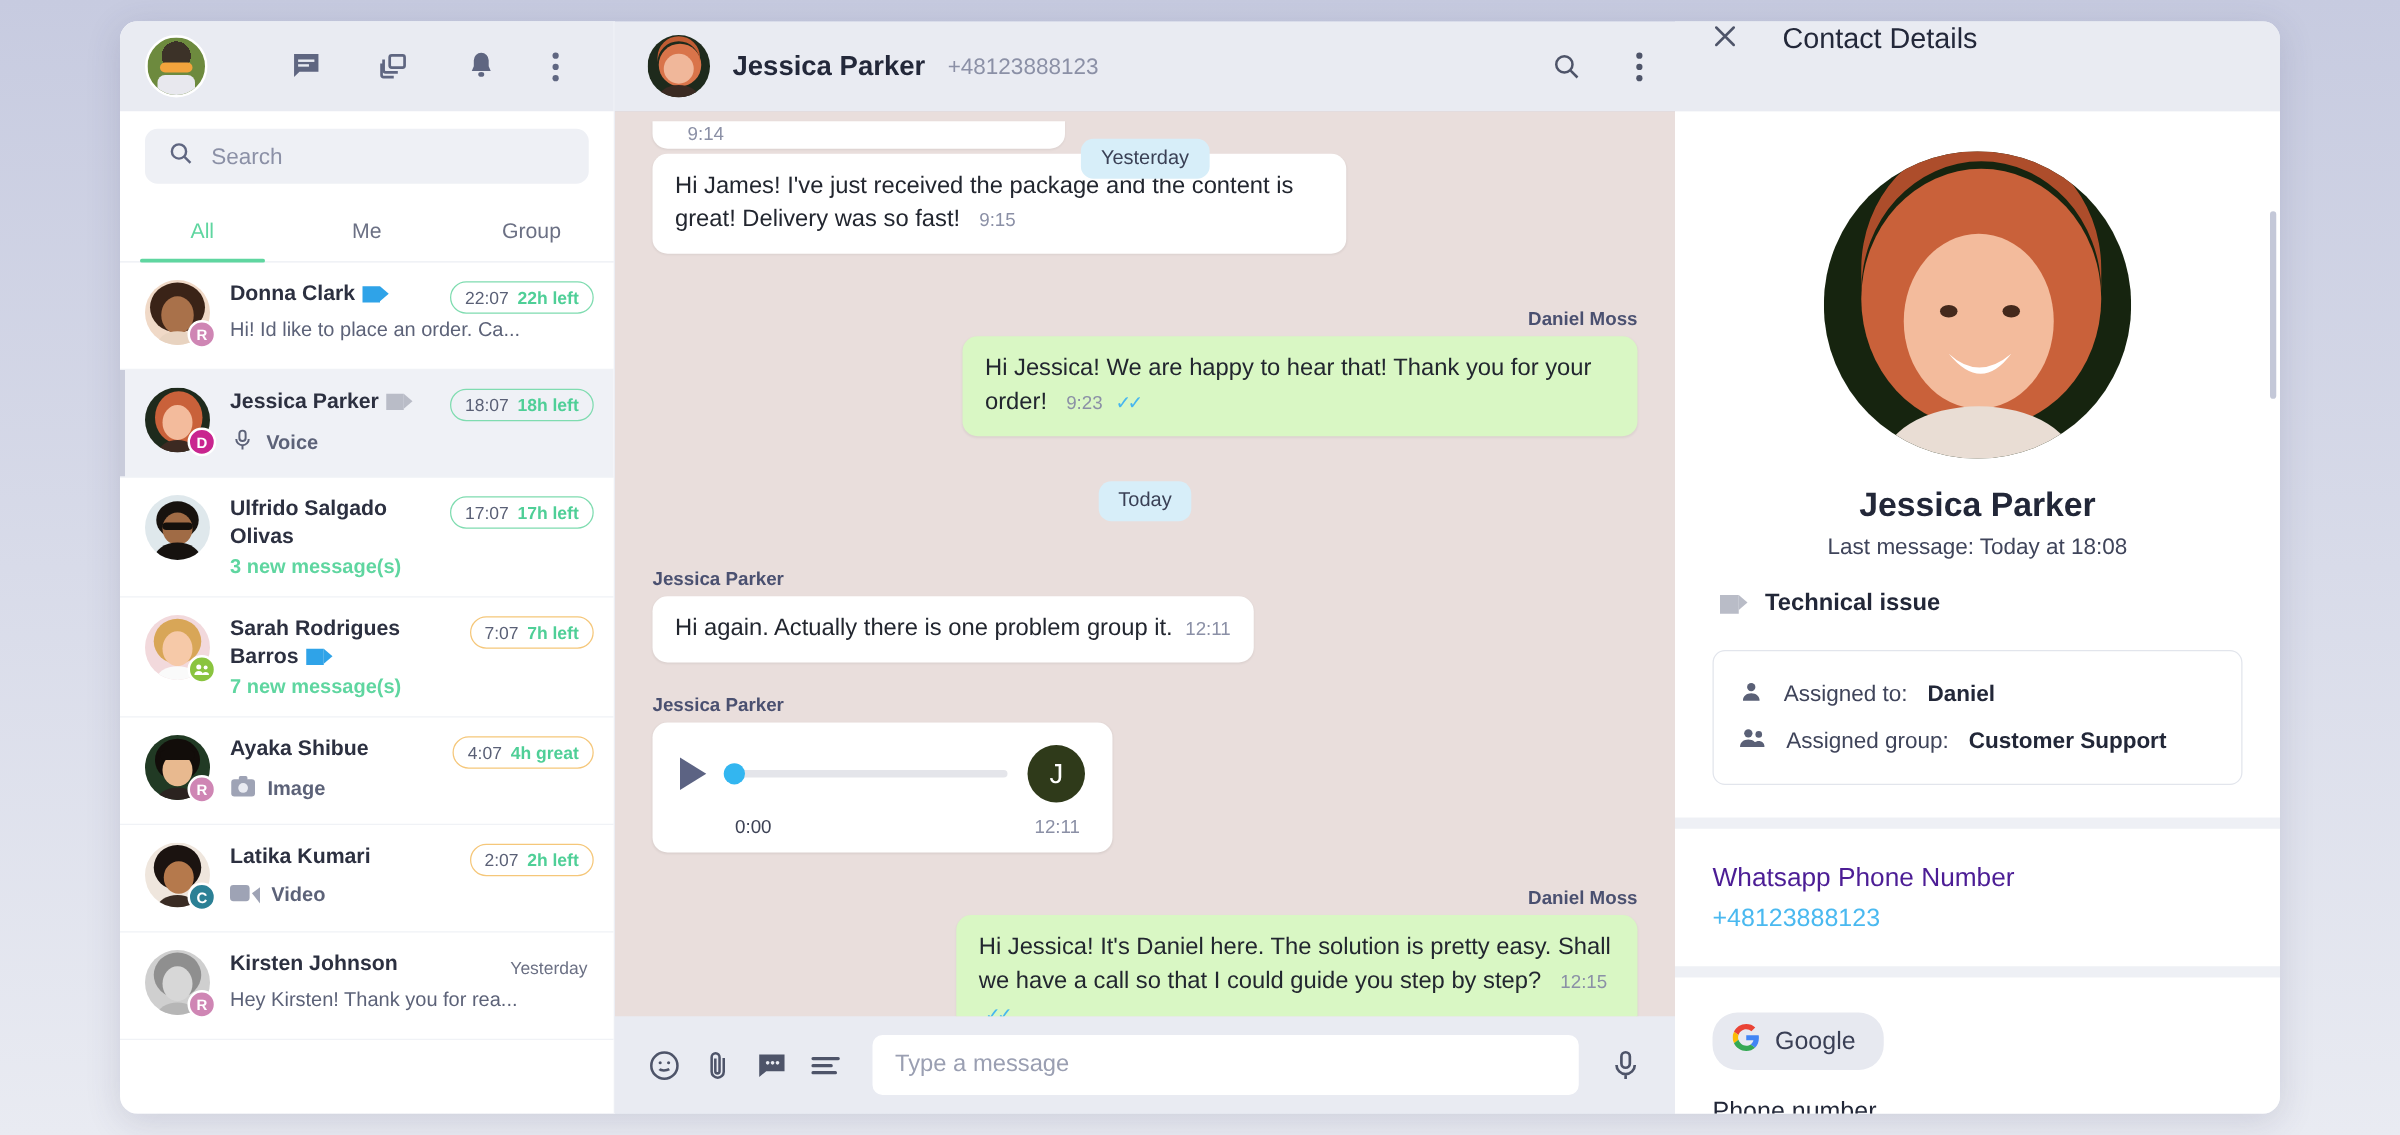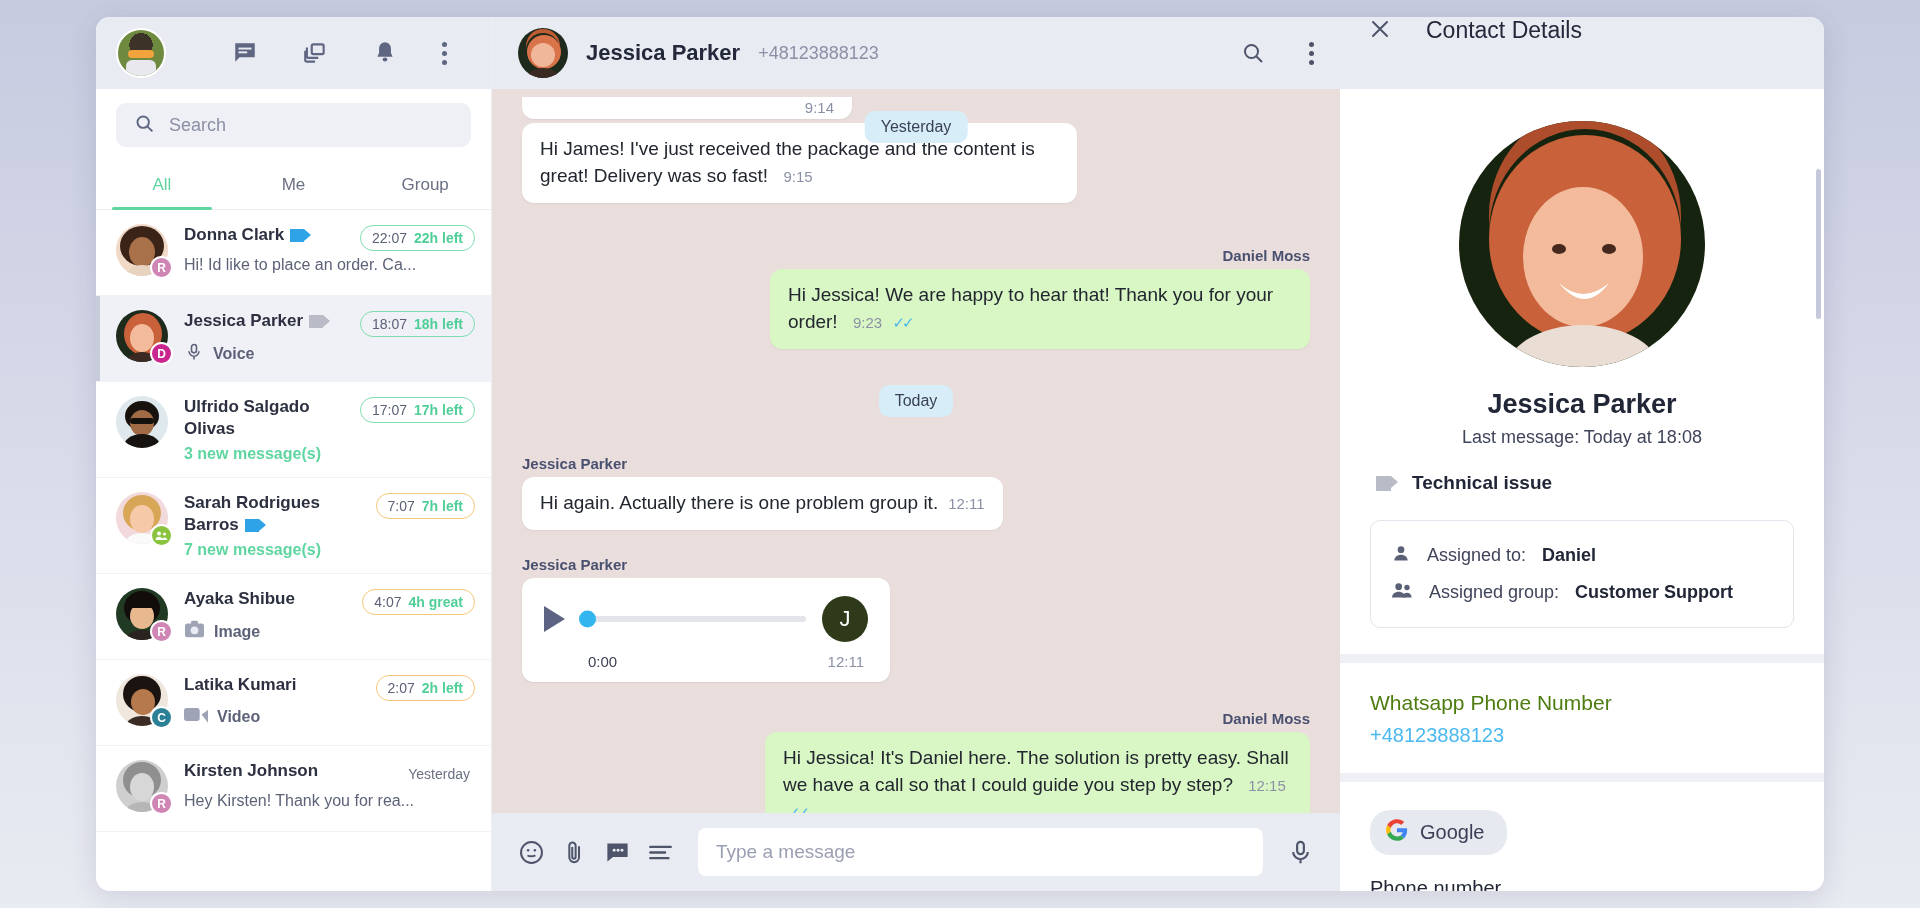--- a/index.html
+++ b/index.html
@@ -209,21 +209,21 @@
   .det-card + .det-card { margin-top:9px; }
   .big-av {
     width:246px;height:246px;border-radius:50%;margin: 4px auto 0;overflow:hidden;
   }
   .det-name { text-align:center; font-size:27px; font-weight:bold; color:#222738; margin-top:22px; }
   .det-last { text-align:center; font-size:18px; color:#3f445a; margin-top:7px; }
   .det-tag { display:flex; align-items:center; gap:14px; margin-top:24px; font-size:19px; font-weight:bold; color:#222738; }
   .assign-box { border:1px solid #e2e5ec; border-radius:10px; margin-top:26px; padding:16px 20px; }
   .assign-row { display:flex; align-items:center; gap:16px; font-size:18px; color:#3f445a; padding:6px 0; }
   .assign-row b { color:#222738; }
-  .det-label { font-size:21px; color:#4d7c0f; }
+  .det-label { font-size:21px; color:#4c1d95; }
   .det-link { font-size:20px; color:#4ab9f0; margin-top:9px; cursor:pointer; }
   .gchip {
     display:inline-flex; align-items:center; gap:12px; background:#e7e9f0;
     border-radius:20px; padding:9px 22px 9px 16px; font-size:20px; color:#3a3f55;
   }
   .det-sub { font-size:20px; color:#222738; margin-top:22px; }
   .scrollbar {
     position:absolute; right:3px; top:80px; width:5px; height:150px;
     background:#c4c8d8; border-radius:3px;
   }
@@ -509,21 +509,21 @@
       <span class="dots-v" style="margin-left:26px">
         <i style="background:#4e5469"></i>
           <i style="background:#4e5469"></i>
           <i style="background:#4e5469"></i>
       </span>
     </div>
 
     <div class="msgs">
 
       <div class="row-in">
-        <div class="bubble in" style="width:330px;padding-top:0;height:22px;border-radius:0 0 12px 12px;overflow:hidden;display:flex;justify-content:flex-end;align-items:flex-start">
+        <div class="bubble in" style="width:330px;padding-top:0;height:22px;border-radius:0 0 12px 12px;overflow:hidden;display:flex;align-items:flex-start">
           <span class="btime">9:14</span>
         </div>
       </div>
 
       <div style="position:relative;margin-top:4px">
         <div class="bubble in" style="max-width:555px;display:inline-block">
           <span>Hi James! I've just received the package and the content is great! Delivery was so fast!</span>
           <span class="btime">9:15</span>
         </div>
         <div style="position:absolute;left:50%;top:-12px;transform:translateX(-50%)">

